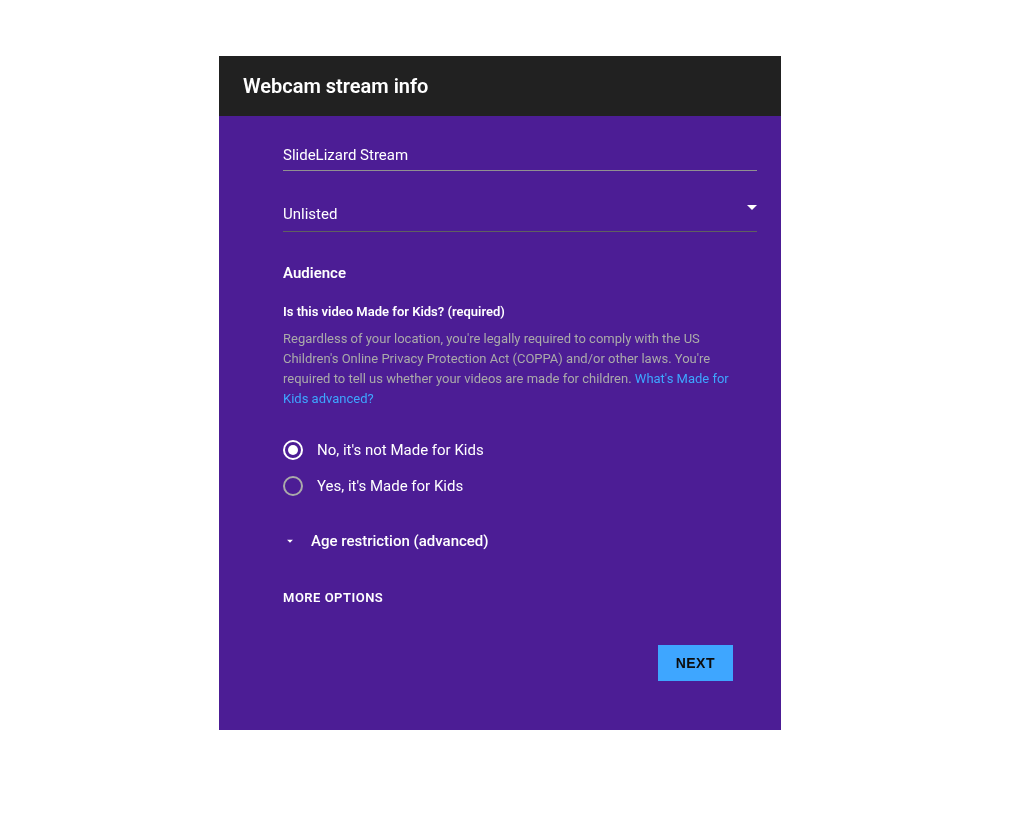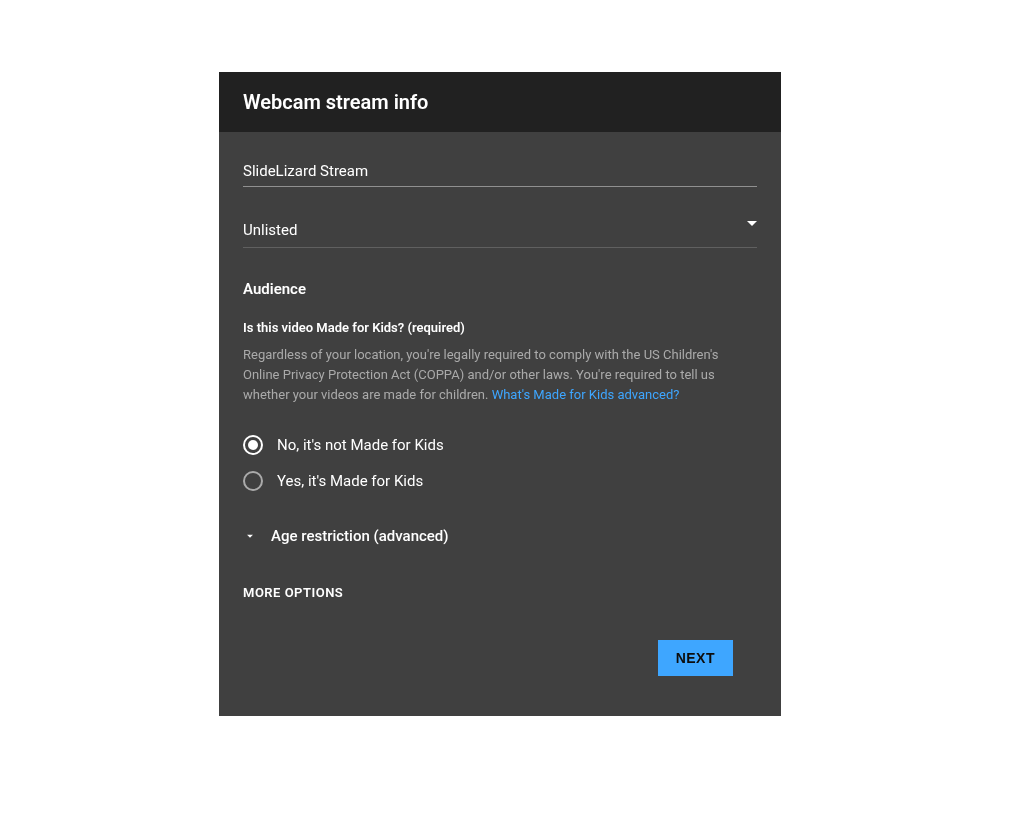--- a/index.html
+++ b/index.html
@@ -10,35 +10,36 @@
     body {
       font-family: Roboto, Arial, sans-serif;
       background: #ffffff;
       width: 1009px;
       height: 815px;
       position: relative;
     }
     .dialog {
       position: absolute;
       left: 219px;
-      top: 72px;
+      top: 56px;
       width: 562px;
-      background: #404040;
+      background: #4c1d95;
       color: #ffffff;
     }
     .dialog-header {
       background: #212121;
       padding: 18px 24px;
     }
     .dialog-title {
       font-size: 20px;
       font-weight: 600;
     }
     .dialog-body {
-      padding: 24px 24px 20px 24px;
+      padding: 24px 24px 29px 24px;
+      margin-left: 40px;
     }
     .title-input {
       width: 100%;
       background: transparent;
       border: none;
       border-bottom: 1px solid #909090;
       color: #ffffff;
       font-size: 15px;
       padding: 6px 0;
       font-family: inherit;

